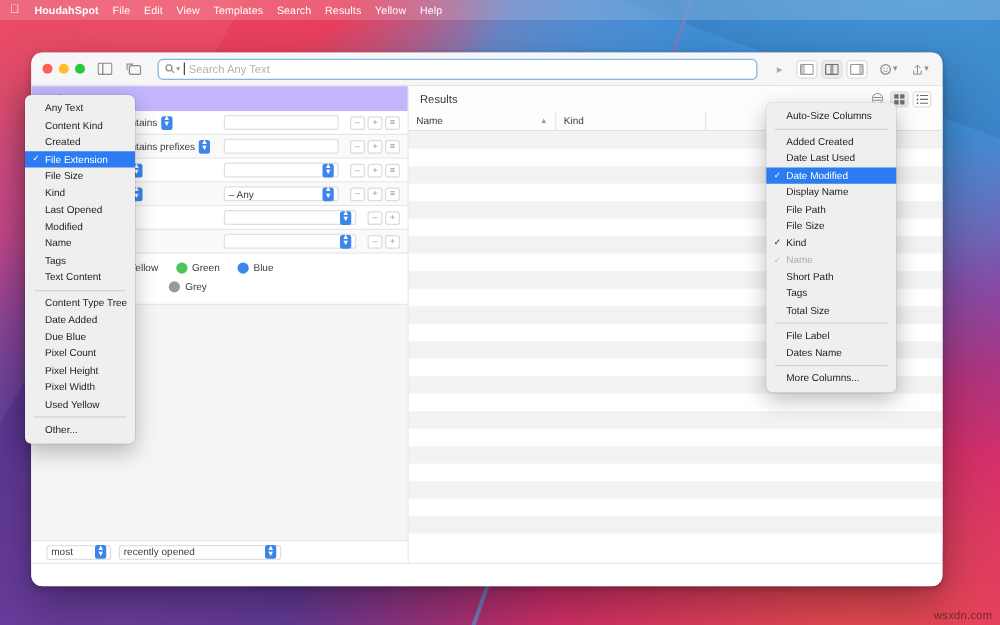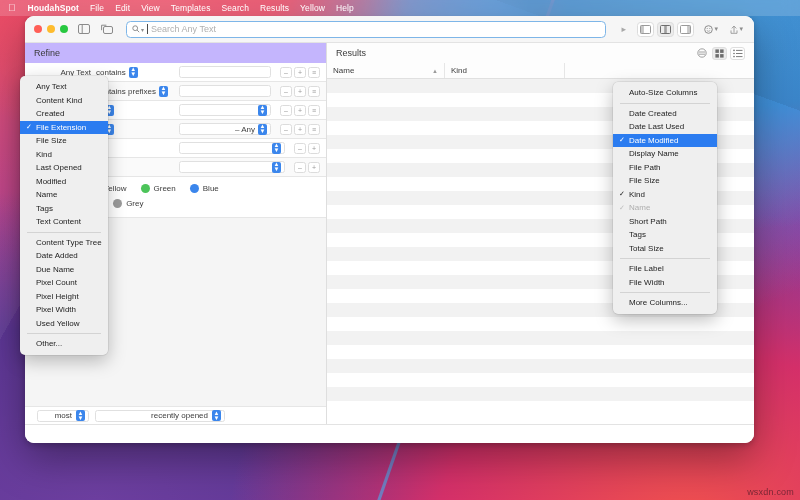--- a/index.html
+++ b/index.html
@@ -41,28 +41,27 @@
     padding: 0 8px; gap: 11px;
     color: #ffffff; font-size: 8.5px;
     z-index: 40;
   }
   #menubar .apple { font-size: 10px; line-height: 1; margin-right: 1px; }
   #menubar .mi { white-space: nowrap; letter-spacing: 0.1px; }
   #menubar .mi.app { font-weight: bold; }
 
   
   #appwindow {
-    position: absolute; left: 25px; top: 16px;
+    position: absolute; left: 25px; top: 42px;
     width: 729px; height: 427px;
     background: #ffffff;
     border-radius: 9px;
     box-shadow: 0 16px 40px rgba(0,0,0,0.34), 0 2px 6px rgba(0,0,0,0.22);
     overflow: hidden;
     z-index: 20;
-    text-align: right;
   }
 
   
   #toolbar {
     height: 27px; width: 100%;
     background: #f6f6f6;
     border-bottom: 1px solid #e3e3e3;
     display: flex; align-items: center;
     padding: 0 9px; gap: 8px;
   }
@@ -155,21 +154,21 @@
   .rowbtn {
     width: 12px; height: 11px; border-radius: 2.5px;
     border: 1px solid #dcdcdc; background: #fff;
     color: #9a9a9a; font-size: 7px;
     display: flex; align-items: center; justify-content: center;
   }
 
   
   #colors-block { background: #fff; border-bottom: 1px solid #e6e6e6; padding: 7px 12px 9px 12px; }
   .color-line { display: flex; align-items: center; gap: 14px; margin-bottom: 6px; }
-  .color-line.second { padding-left: 28px; gap: 12px; margin-bottom: 0; }
+  .color-line.second { padding-left: 28px; gap: 34px; margin-bottom: 0; }
   .color-item { display: flex; align-items: center; gap: 4px; font-size: 8px; color: #3c3c3c; }
   .swatch { width: 9px; height: 9px; border-radius: 50%; }
 
   #spacer-block { flex: 1; background: #f5f5f5; }
 
   #sort-row {
     height: 18px; display: flex; align-items: center; gap: 6px;
     padding: 0 12px; background: #ffffff; border-top: 1px solid #e6e6e6;
   }
   .sortsel {
@@ -608,21 +607,21 @@
     <div class="mitem">
       <span class="chk"></span>
       <span class="lbl">Content Type Tree</span>
     </div>
     <div class="mitem">
       <span class="chk"></span>
       <span class="lbl">Date Added</span>
     </div>
     <div class="mitem">
       <span class="chk"></span>
-      <span class="lbl">Due Name</span>
+      <span class="lbl">Due Blue</span>
     </div>
     <div class="mitem">
       <span class="chk"></span>
       <span class="lbl">Pixel Count</span>
     </div>
     <div class="mitem">
       <span class="chk"></span>
       <span class="lbl">Pixel Height</span>
     </div>
     <div class="mitem">
@@ -641,21 +640,21 @@
   </div>
 
 <div class="popup" id="columns-popup">
     <div class="mitem">
       <span class="chk"></span>
       <span class="lbl">Auto-Size Columns</span>
     </div>
     <div class="msep"></div>
     <div class="mitem">
       <span class="chk"></span>
-      <span class="lbl">Date Created</span>
+      <span class="lbl">Added Created</span>
     </div>
     <div class="mitem">
       <span class="chk"></span>
       <span class="lbl">Date Last Used</span>
     </div>
     <div class="mitem selected">
       <span class="chk">✓</span>
       <span class="lbl">Date Modified</span>
     </div>
     <div class="mitem">
@@ -690,21 +689,21 @@
       <span class="chk"></span>
       <span class="lbl">Total Size</span>
     </div>
     <div class="msep"></div>
     <div class="mitem">
       <span class="chk"></span>
       <span class="lbl">File Label</span>
     </div>
     <div class="mitem">
       <span class="chk"></span>
-      <span class="lbl">File Width</span>
+      <span class="lbl">Dates Name</span>
     </div>
     <div class="msep"></div>
     <div class="mitem">
       <span class="chk"></span>
       <span class="lbl">More Columns...</span>
     </div>
   </div>
 
 <div id="watermark">wsxdn.com</div>
 

